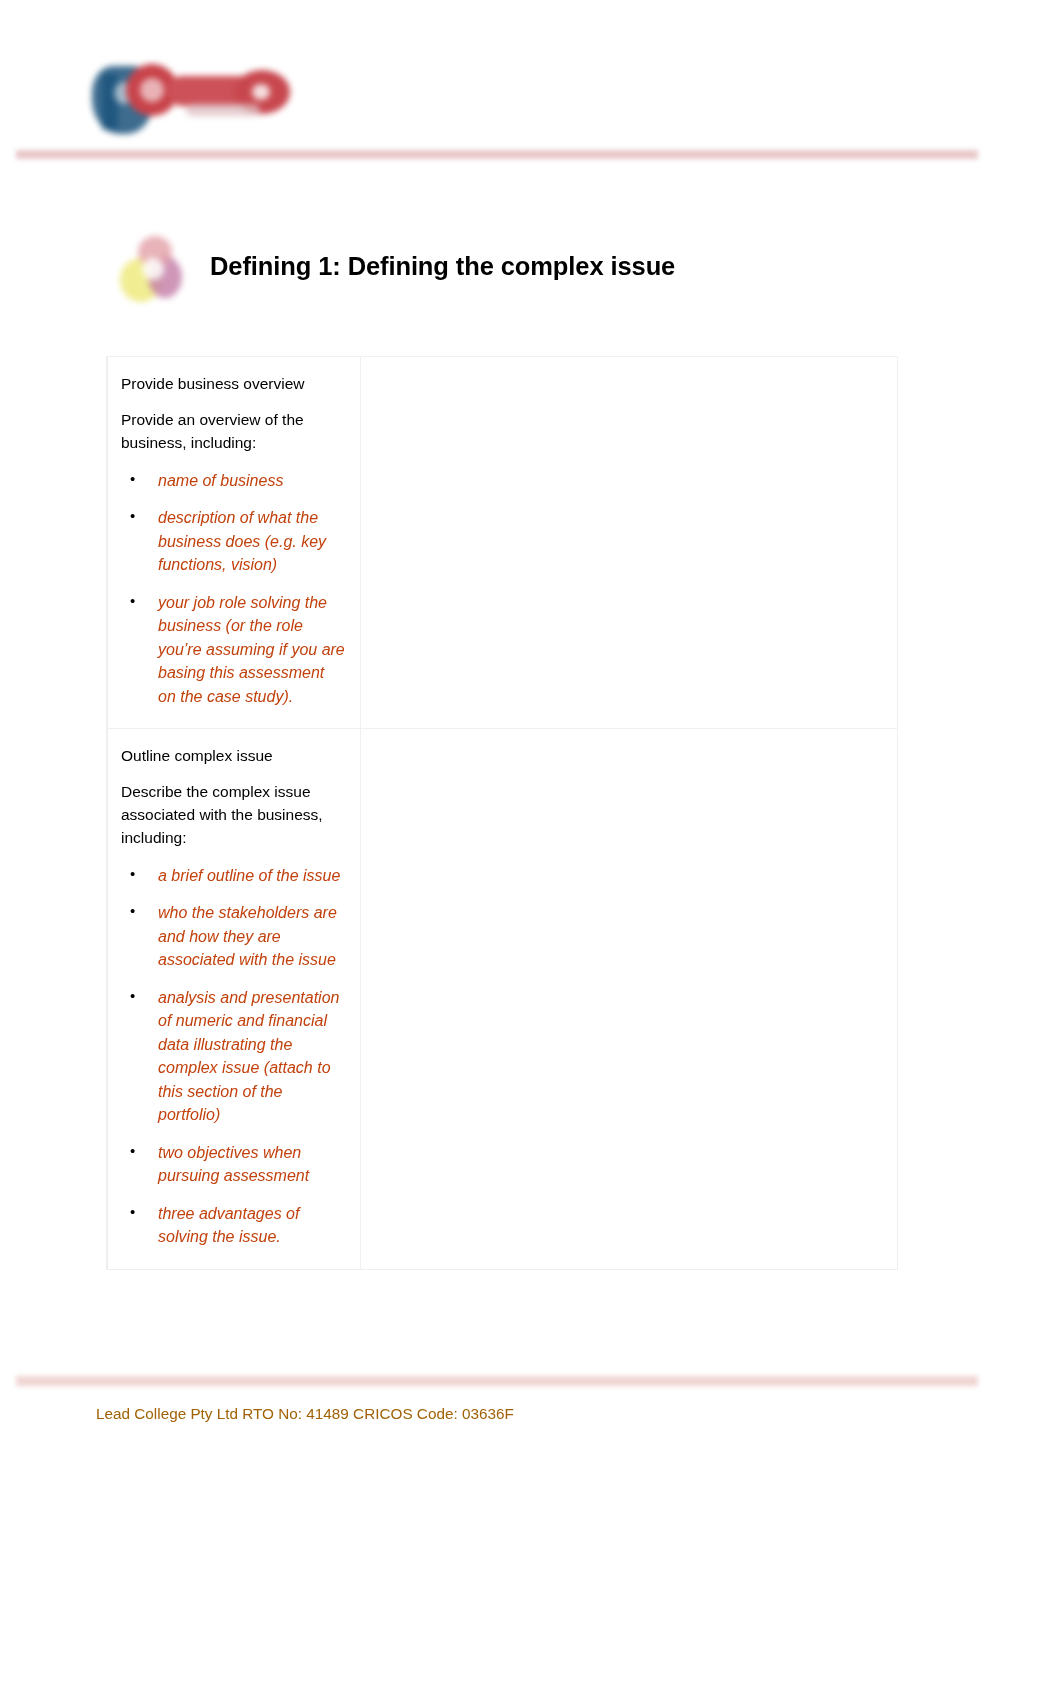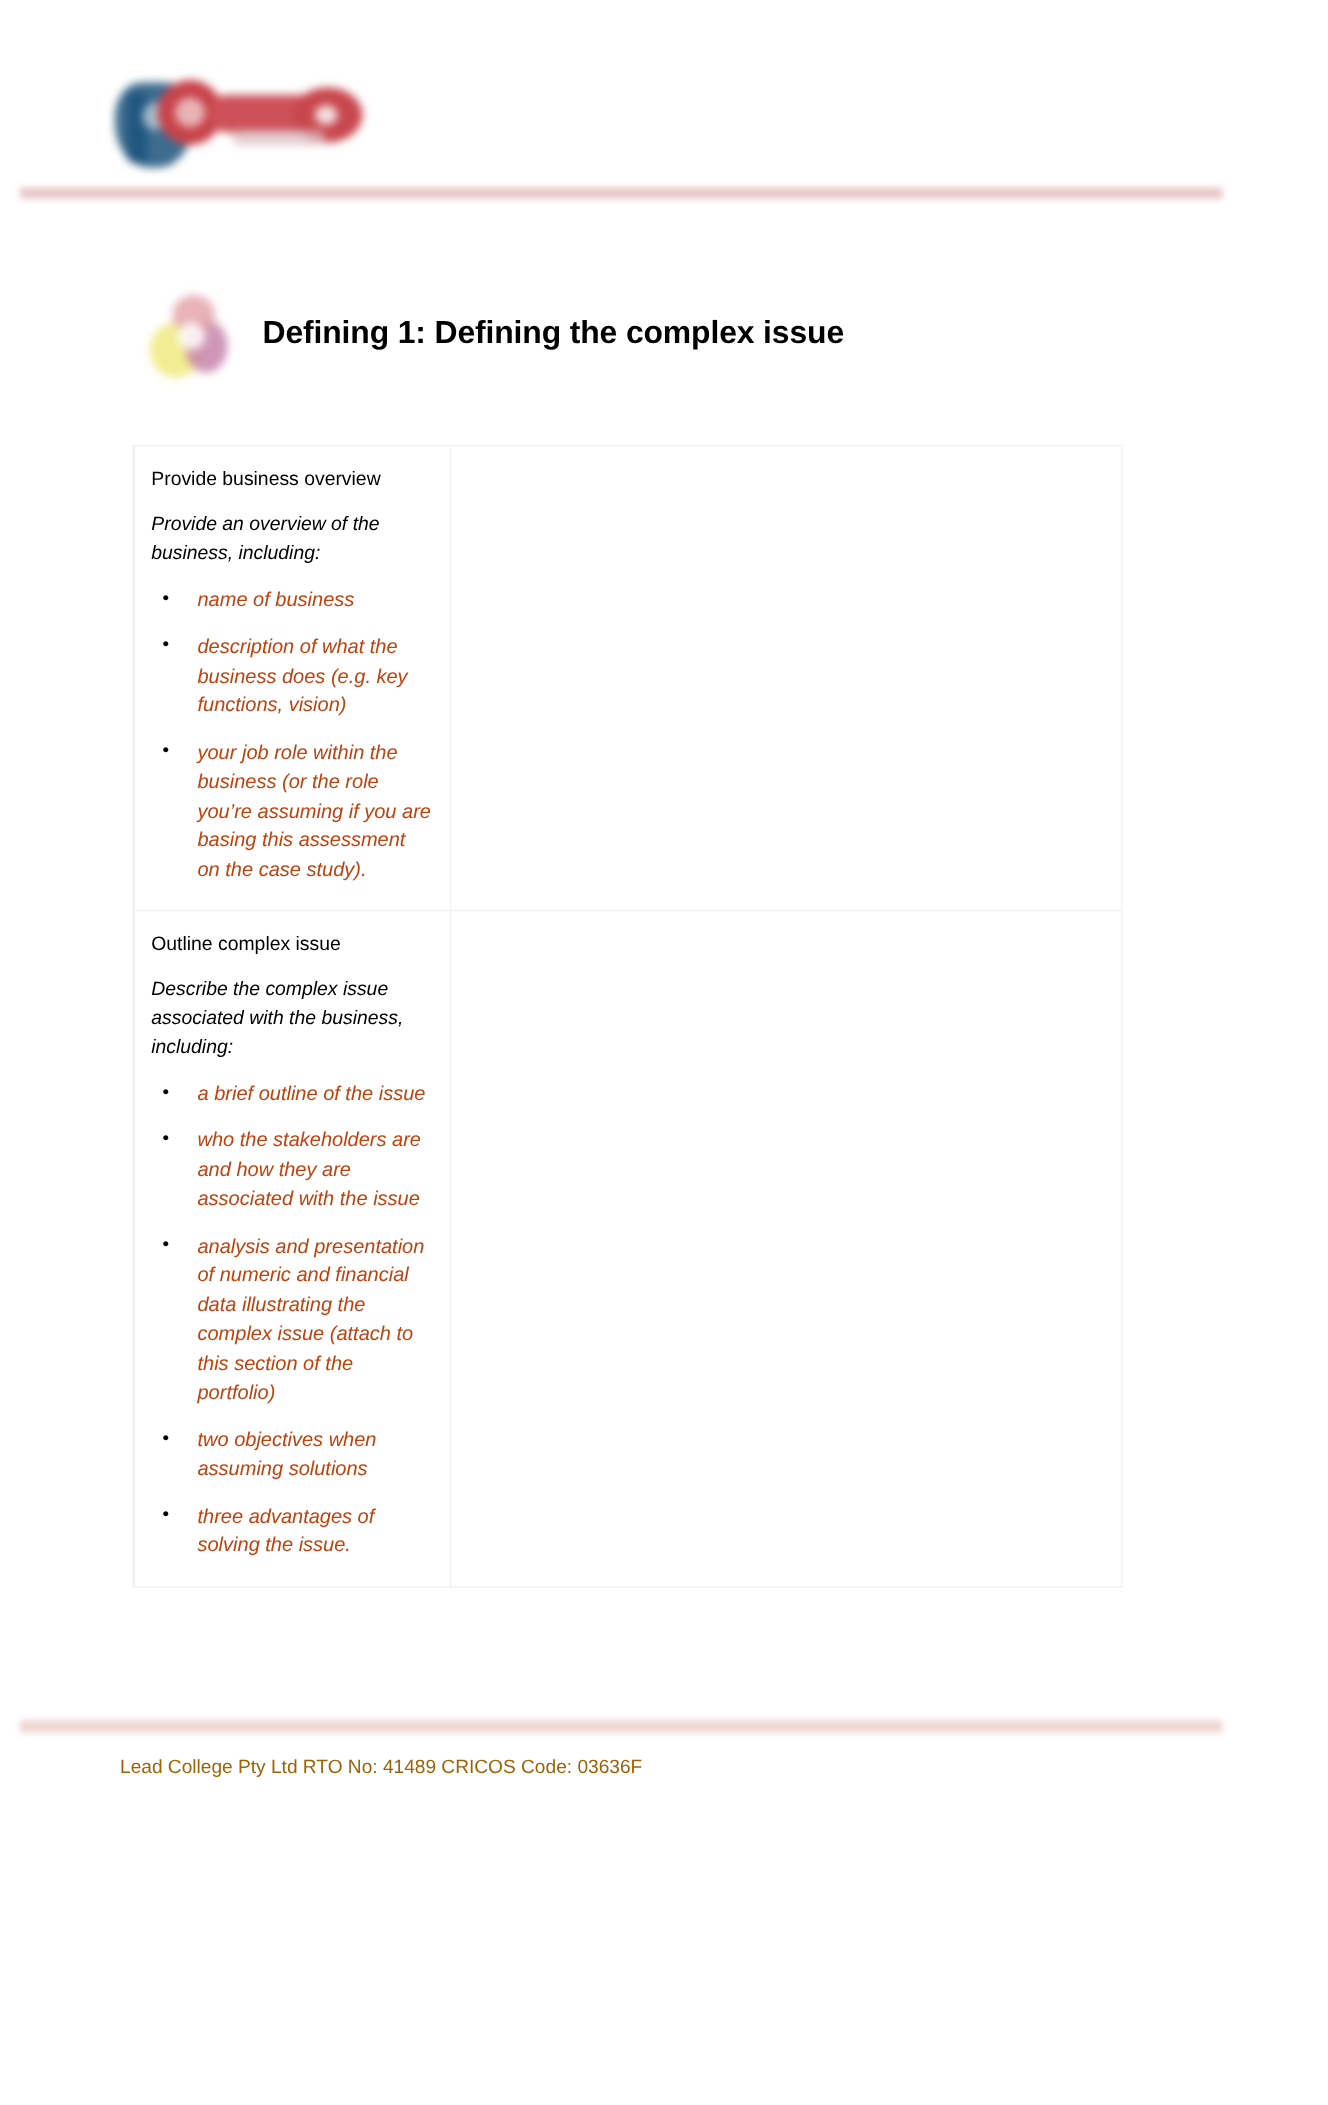--- a/index.html
+++ b/index.html
@@ -230,21 +230,20 @@
   }
 
   .prompt-title {
     font-size: 15.5px;
     line-height: 1.42;
     margin: 0 0 14px 0;
     color: #000000;
   }
   .prompt-lead {
     font-size: 15.5px;
-    font-style: italic;
     line-height: 1.47;
     margin: 0 0 14px 0;
     color: #000000;
   }
   ul.prompt-list {
     list-style: none;
     margin: 0;
     padding: 0;
   }
   ul.prompt-list li {
@@ -336,40 +335,40 @@
 <table class="form-table soft">
   <tbody>
     <tr>
       <td class="col-prompt">
         <div class="cell-prompt">
           <p class="prompt-title">Provide business overview</p>
           <p class="prompt-lead">Provide an overview of the business, including:</p>
           <ul class="prompt-list">
             <li>name of business</li>
             <li>description of what the business does (e.g. key functions, vision)</li>
-            <li>your job role within the business (or the role you’re assuming if you are basing this assessment on the case study).</li>
+            <li>your job role solving the business (or the role you’re assuming if you are basing this assessment on the case study).</li>
           </ul>
         </div>
       </td>
       <td class="col-answer">
         <div class="cell-answer">
           <div class="answer-area" style="min-height:320px;"></div>
         </div>
       </td>
     </tr>
     <tr>
       <td class="col-prompt">
         <div class="cell-prompt">
           <p class="prompt-title">Outline complex issue</p>
           <p class="prompt-lead">Describe the complex issue associated with the business, including:</p>
           <ul class="prompt-list">
             <li>a brief outline of the issue</li>
             <li>who the stakeholders are and how they are associated with the issue</li>
             <li>analysis and presentation of numeric and financial data illustrating the complex issue (attach to this section of the portfolio)</li>
-            <li>two objectives when assuming solutions</li>
+            <li>two objectives when pursuing assessment</li>
             <li>three advantages of solving the issue.</li>
           </ul>
         </div>
       </td>
       <td class="col-answer">
         <div class="cell-answer">
           <div class="answer-area" style="min-height:470px;"></div>
         </div>
       </td>
     </tr>

